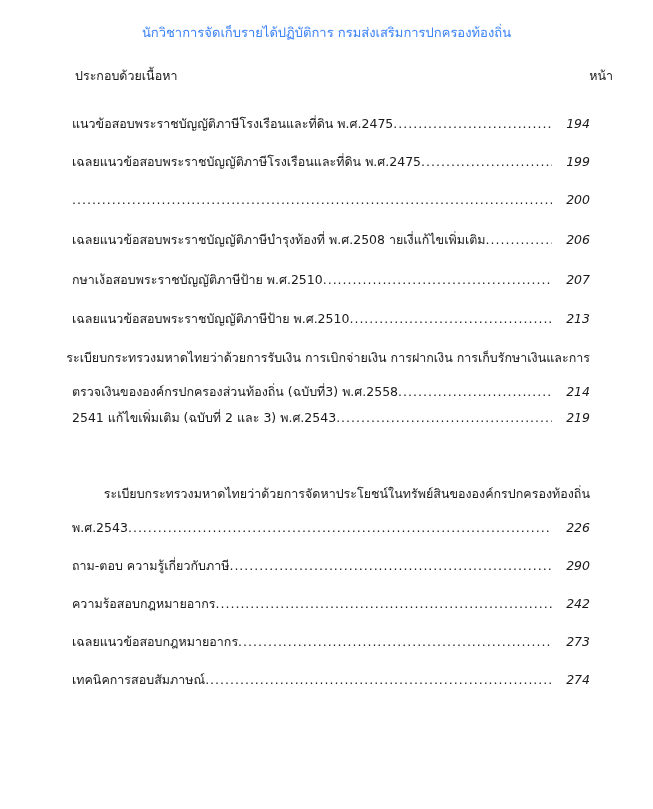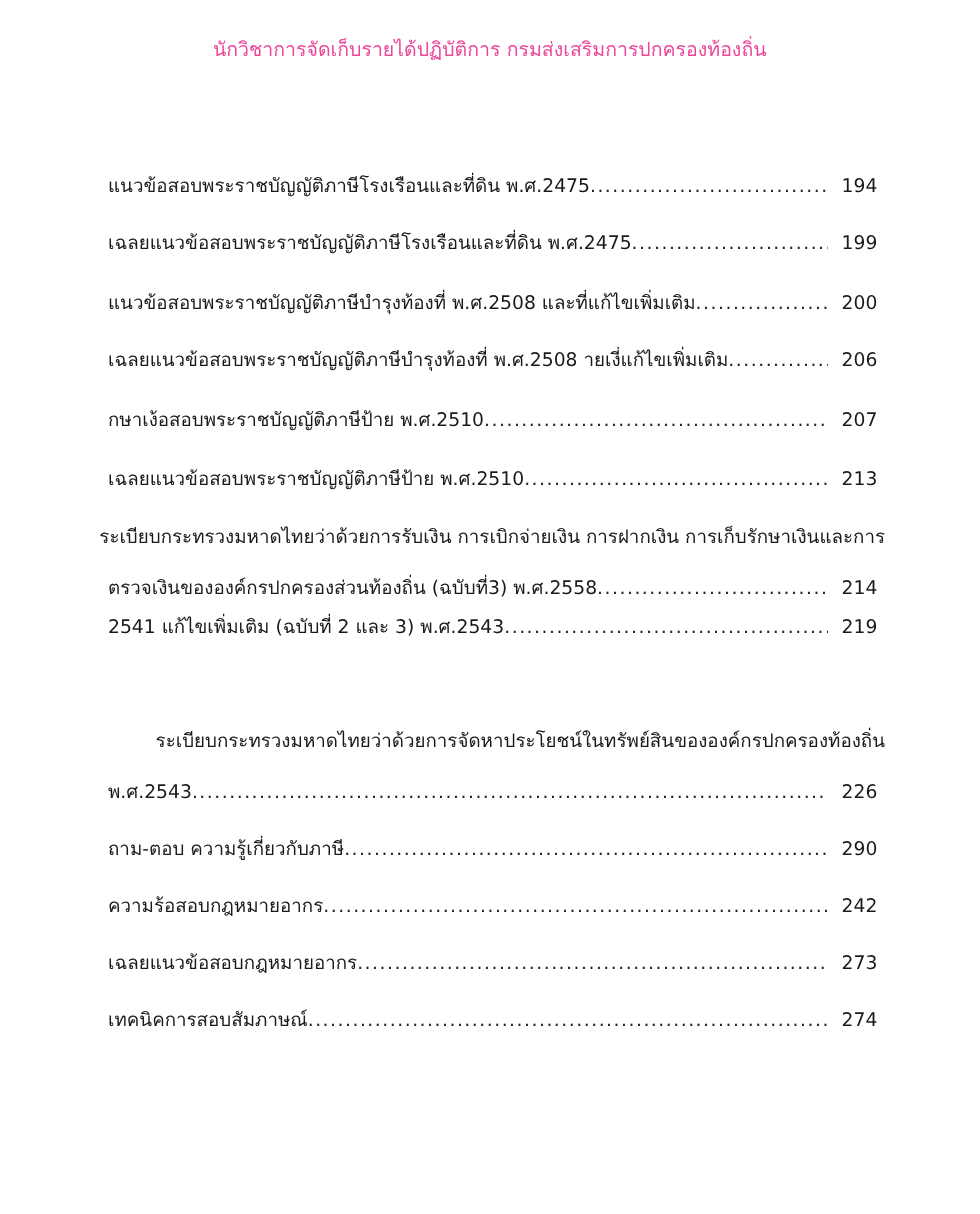--- a/index.html
+++ b/index.html
@@ -23,21 +23,21 @@
       height: 809px;
       background: #ffffff;
     }
     .title {
       position: absolute;
       top: 22px;
       left: 0;
       width: 653px;
       text-align: center;
       font-size: 13px;
-      color: #ec4899;
+      color: #3b82f6;
     }
     .header-row {
       position: absolute;
       top: 66px;
       left: 75px;
       width: 538px;
       display: flex;
       justify-content: space-between;
       font-size: 12.5px;
     }
@@ -71,30 +71,35 @@
       white-space: nowrap;
       margin: 0 4px 0 0;
       letter-spacing: 1px;
       color: #222;
     }
     .entry .dots::after {
       content: "..................................................................................................................................................................................................................";
     }
     .entry .page-num {
       flex: 0 0 34px;
-      text-align: center;
+      text-align: right;
+      font-style: italic;
     }
   </style>
 </head>
 <body>
 
 <div class="page">
 
   <div class="title">นักวิชาการจัดเก็บรายได้ปฏิบัติการ กรมส่งเสริมการปกครองท้องถิ่น</div>
 
+  <div class="header-row">
+    <span>ประกอบด้วยเนื้อหา</span>
+    <span>หน้า</span>
+  </div>
 
   <div class="toc">
 
     <div class="entry" style="top:0px">
       <div class="line">
         <span class="text">แนวข้อสอบพระราชบัญญัติภาษีโรงเรือนและที่ดิน พ.ศ.2475</span>
         <span class="dots"></span>
         <span class="page-num">194</span>
       </div>
     </div>
@@ -102,21 +107,20 @@
     <div class="entry" style="top:38px">
       <div class="line">
         <span class="text">เฉลยแนวข้อสอบพระราชบัญญัติภาษีโรงเรือนและที่ดิน พ.ศ.2475</span>
         <span class="dots"></span>
         <span class="page-num">199</span>
       </div>
     </div>
 
     <div class="entry" style="top:78px">
       <div class="line">
-        <span class="text">แนวข้อสอบพระราชบัญญัติภาษีบำรุงท้องที่ พ.ศ.2508 และที่แก้ไขเพิ่มเติม</span>
         <span class="dots"></span>
         <span class="page-num">200</span>
       </div>
     </div>
 
     <div class="entry" style="top:116px">
       <div class="line">
         <span class="text">เฉลยแนวข้อสอบพระราชบัญญัติภาษีบำรุงท้องที่ พ.ศ.2508 ายเงี่แก้ไขเพิ่มเติม</span>
         <span class="dots"></span>
         <span class="page-num">206</span>

